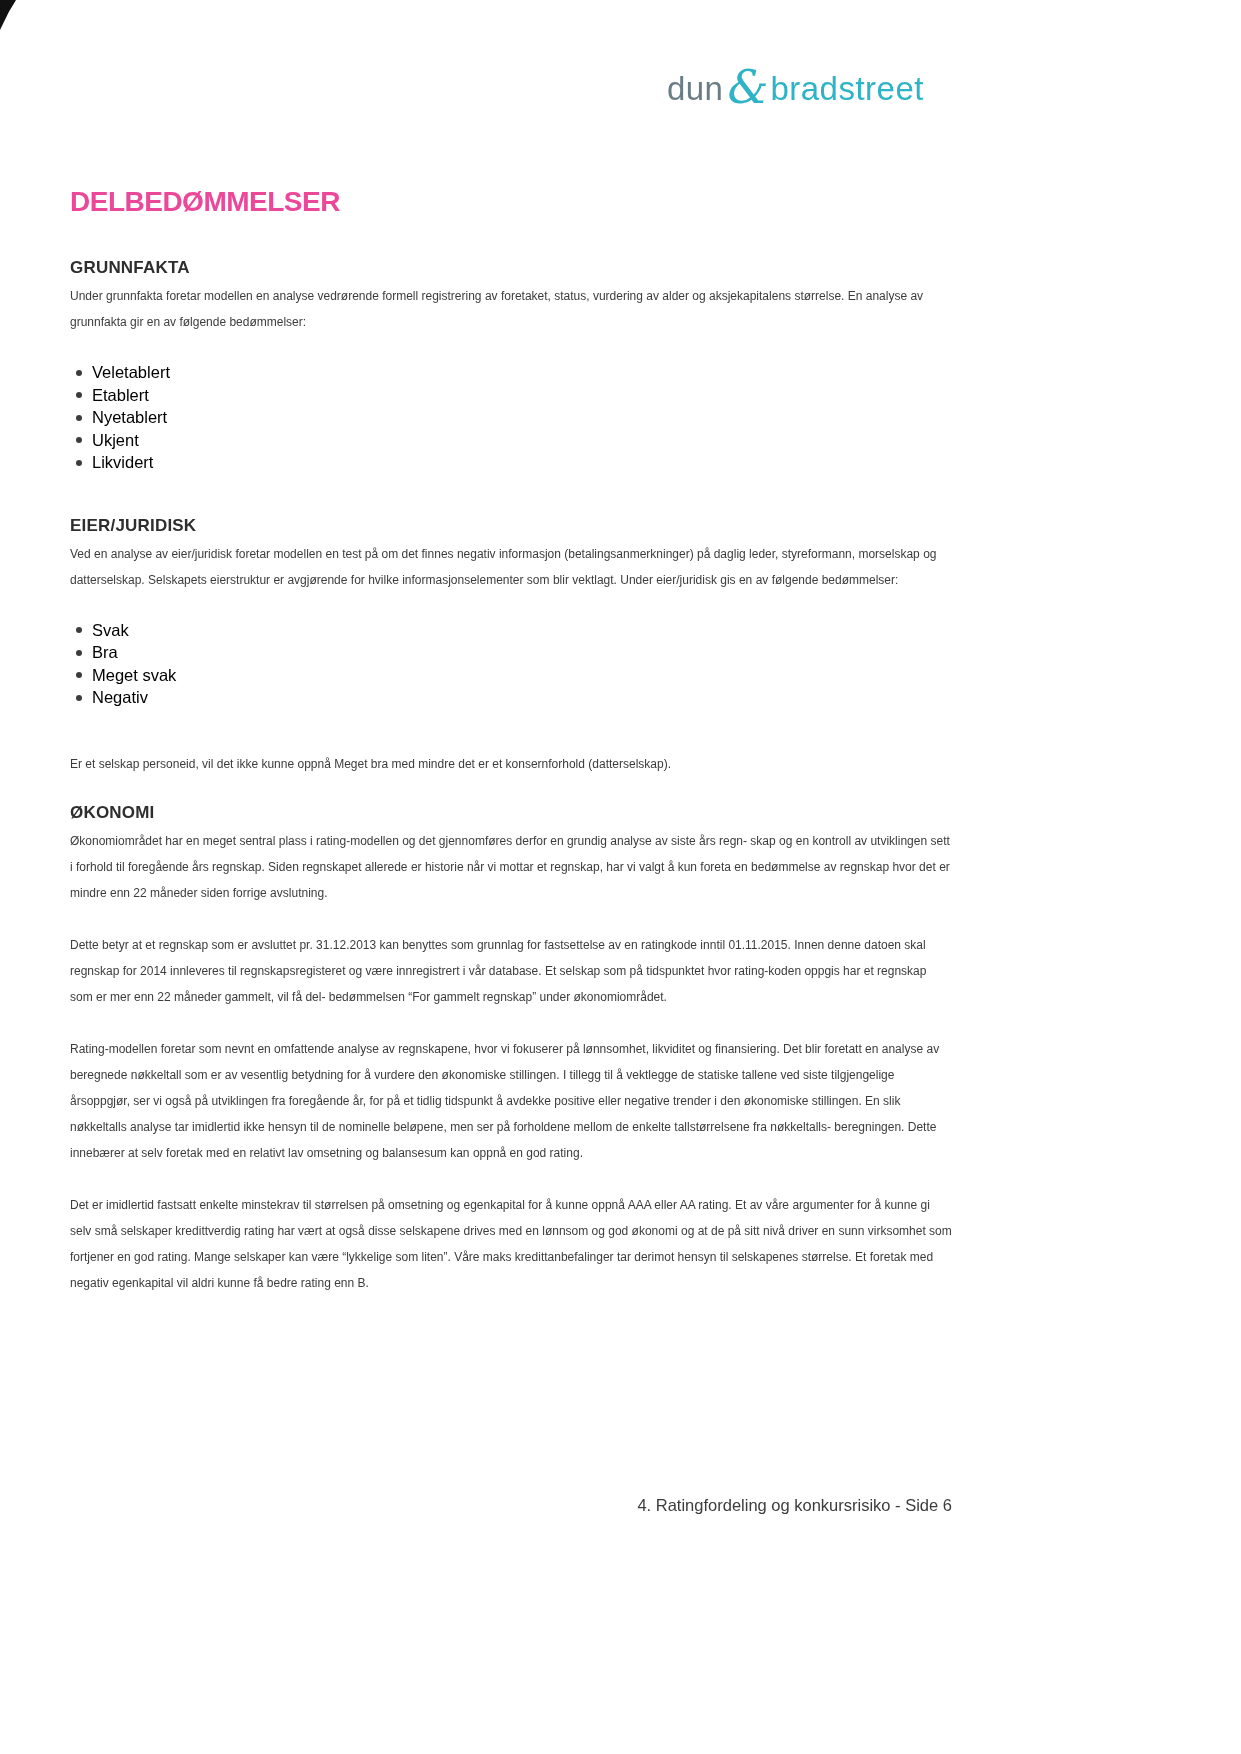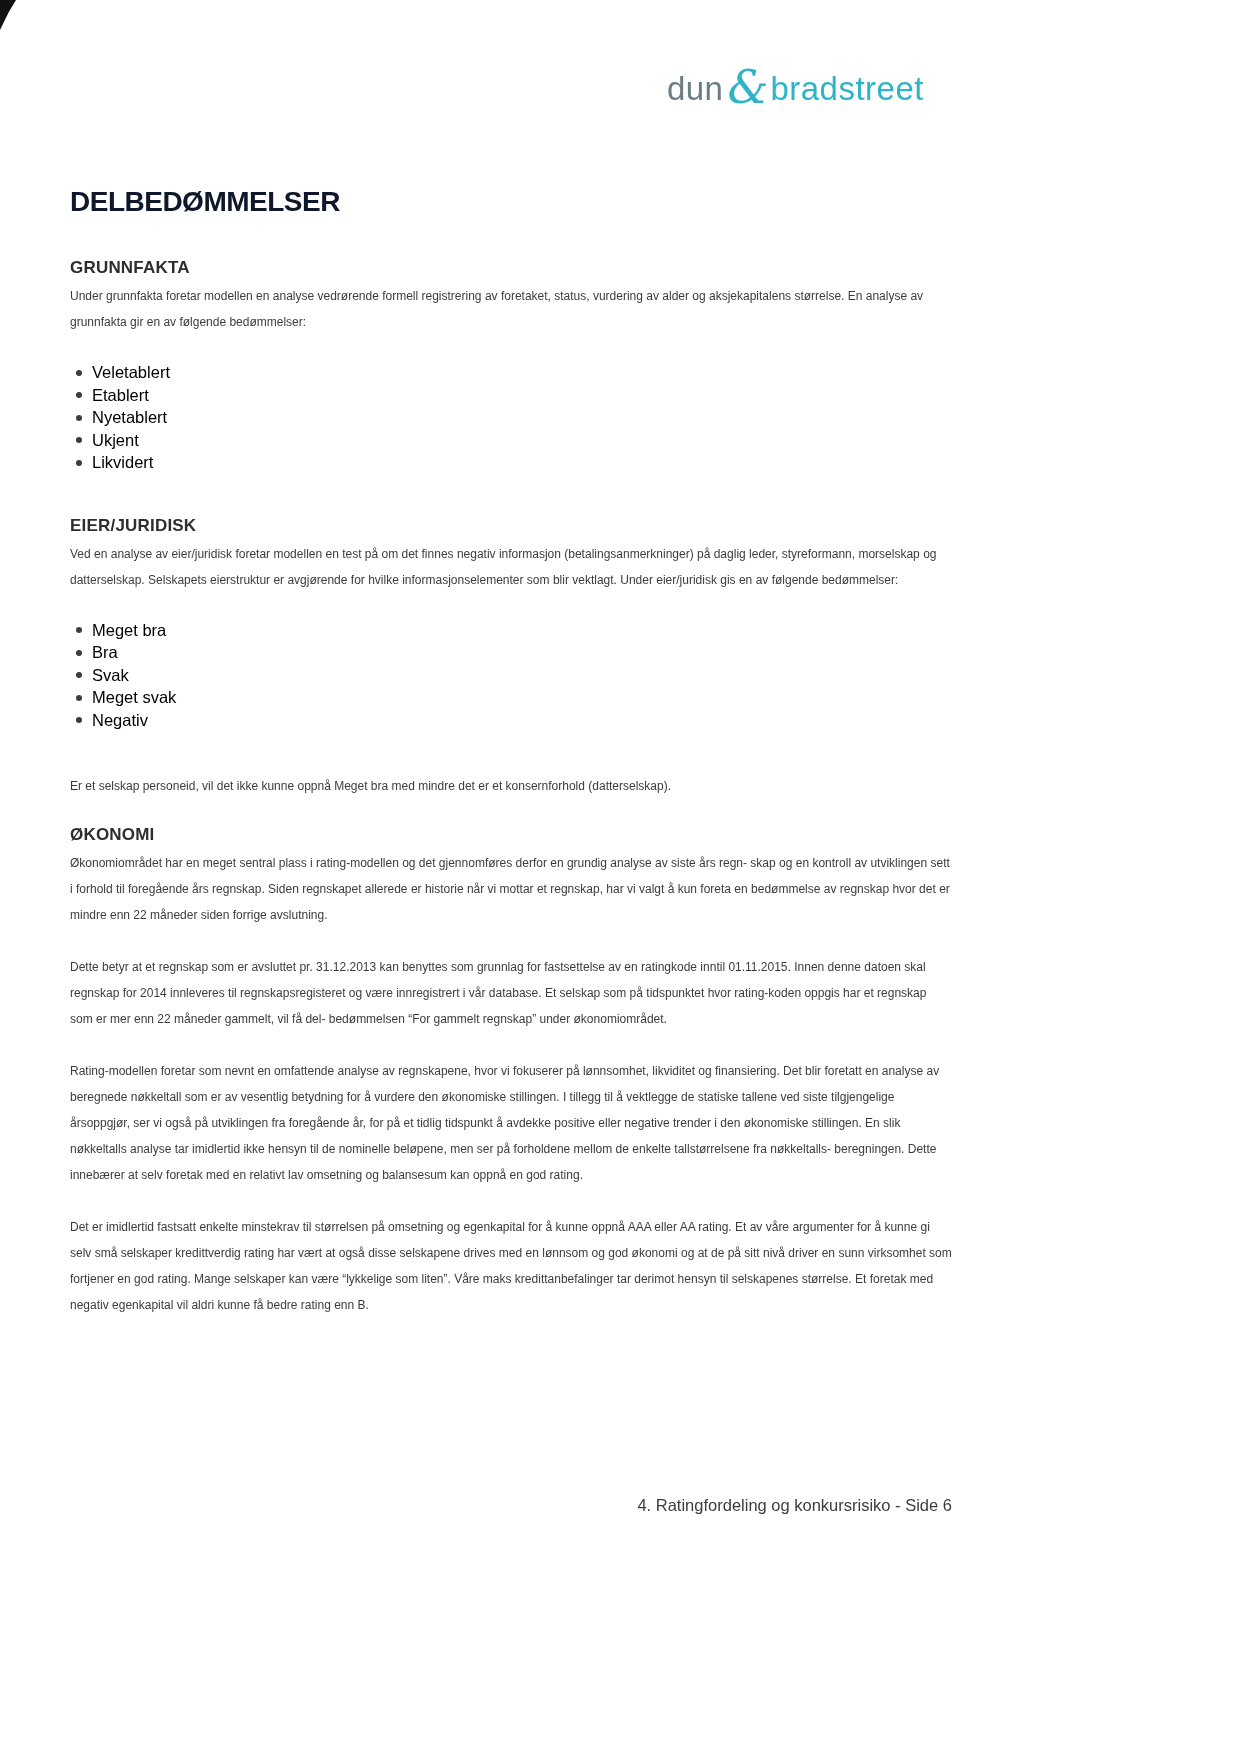--- a/index.html
+++ b/index.html
@@ -60,21 +60,21 @@
   .content {
     position: absolute;
     top: 186px;
     left: 70px;
     width: 882px;
   }
   .doc-title {
     font-size: 28px;
     font-weight: 700;
     letter-spacing: -0.5px;
-    color: #0f172a;
+    color: #ec4899;
     margin-bottom: 40px;
   }
   .section-heading {
     font-size: 17px;
     font-weight: 700;
     color: #2e2e2e;
     margin-bottom: 5px;
     letter-spacing: 0.2px;
   }
   p.body-text {
@@ -145,23 +145,22 @@
         <li>Nyetablert</li>
         <li>Ukjent</li>
         <li>Likvidert</li>
       </ul>
     </div>
 
     <div class="section">
       <h2 class="section-heading">EIER/JURIDISK</h2>
       <p class="body-text tight">Ved en analyse av eier/juridisk foretar modellen en test på om det finnes negativ informasjon (betalingsanmerkninger) på daglig leder, styreformann, morselskap og datterselskap. Selskapets eierstruktur er avgjørende for hvilke informasjonselementer som blir vektlagt. Under eier/juridisk gis en av følgende bedømmelser:</p>
       <ul class="bullet-list">
-        <li>Meget bra</li>
+        <li>Svak</li>
         <li>Bra</li>
-        <li>Svak</li>
         <li>Meget svak</li>
         <li>Negativ</li>
       </ul>
       <p class="body-text note">Er et selskap personeid, vil det ikke kunne oppnå Meget bra med mindre det er et konsernforhold (datterselskap).</p>
     </div>
 
     <div class="section">
       <h2 class="section-heading">ØKONOMI</h2>
       <p class="body-text">Økonomiområdet har en meget sentral plass i rating-modellen og det gjennomføres derfor en grundig analyse av siste års regn- skap og en kontroll av utviklingen sett i forhold til foregående års regnskap. Siden regnskapet allerede er historie når vi mottar et regnskap, har vi valgt å kun foreta en bedømmelse av regnskap hvor det er mindre enn 22 måneder siden forrige avslutning.</p>
       <p class="body-text">Dette betyr at et regnskap som er avsluttet pr. 31.12.2013 kan benyttes som grunnlag for fastsettelse av en ratingkode inntil 01.11.2015. Innen denne datoen skal regnskap for 2014 innleveres til regnskapsregisteret og være innregistrert i vår database. Et selskap som på tidspunktet hvor rating-koden oppgis har et regnskap som er mer enn 22 måneder gammelt, vil få del- bedømmelsen “For gammelt regnskap” under økonomiområdet.</p>

